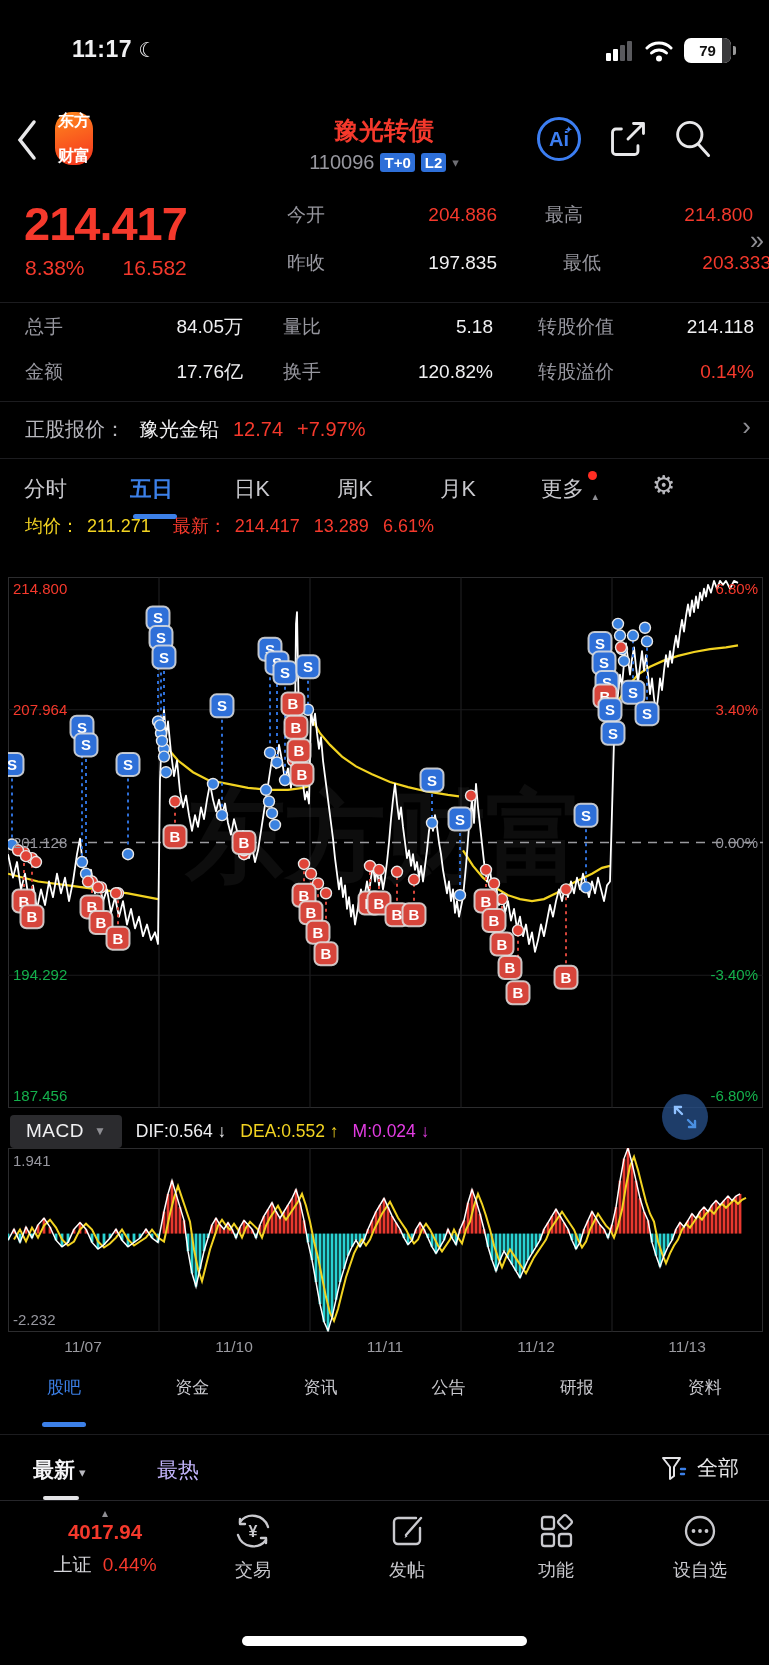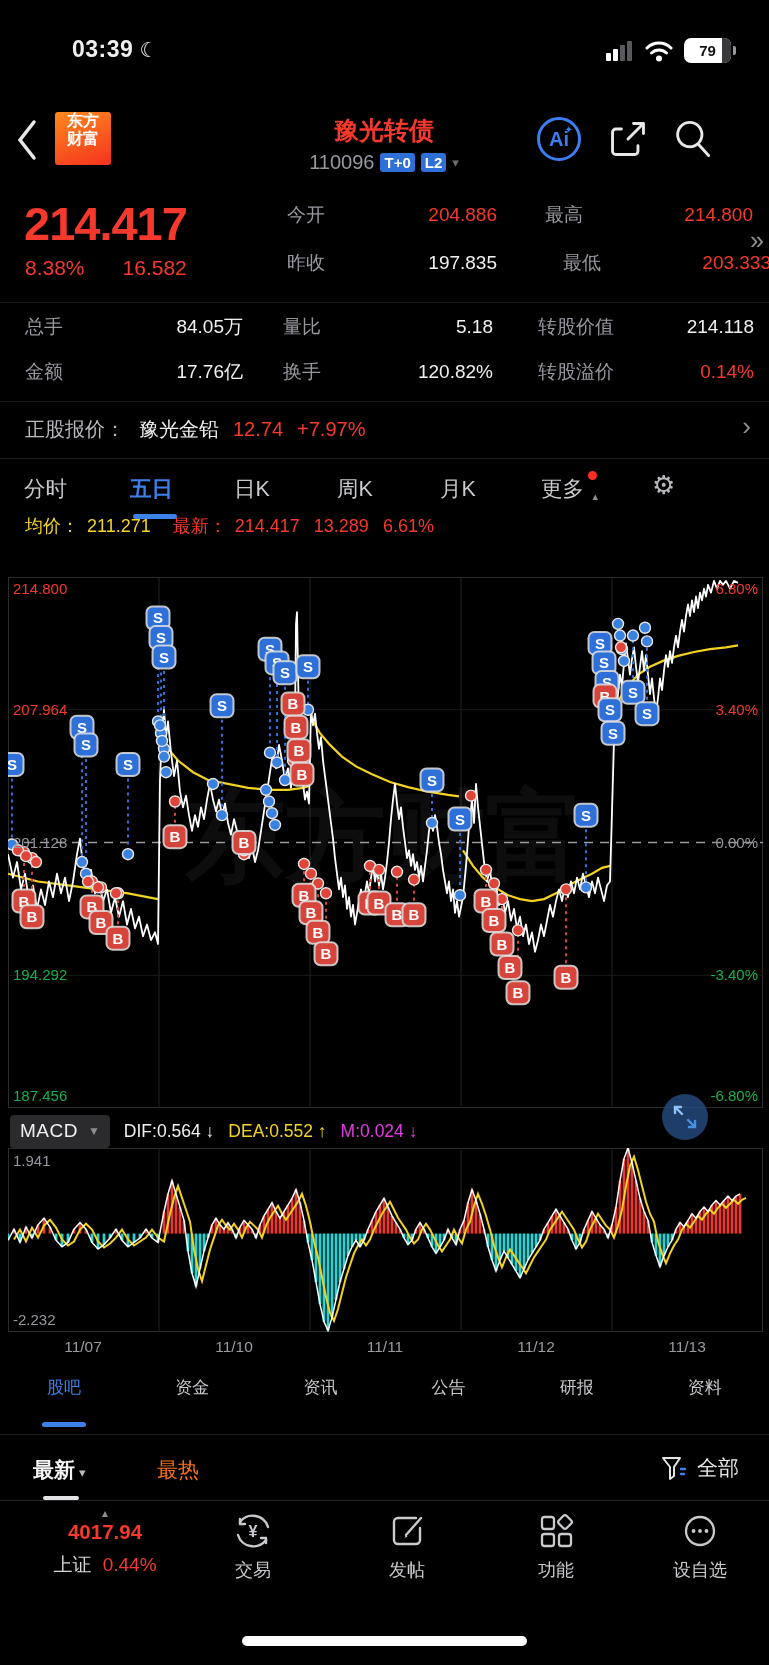--- a/index.html
+++ b/index.html
@@ -16,22 +16,22 @@
   .sb-time{font-size:23px;font-weight:bold;letter-spacing:.5px;}
   .sb-moon{font-size:21px;margin-left:6px;}
   .bars i{display:inline-block;width:5px;border-radius:1px;background:#fff;margin-right:2px;vertical-align:bottom;}
   .bars i.dim{background:#5a5a5e;}
   .batt{position:relative;width:47px;height:25px;background:#fff;border-radius:7px;
         color:#111;font-size:15px;font-weight:bold;text-align:center;line-height:25px;}
   .batt:after{content:"";position:absolute;right:-5px;top:8px;width:3px;height:9px;background:#fff;
         border-radius:0 2px 2px 0;opacity:.6;}
   .batt .cap{position:absolute;right:0;top:0;width:9px;height:25px;background:#3a3a3c;border-radius:0 7px 7px 0;}
   
-  .logo{width:56px;height:53px;border-radius:3px;background:linear-gradient(160deg,#ff8a1e,#f5321e);
-        display:flex;flex-direction:column;justify-content:flex-start;align-items:center;
+  .logo{width:38px;height:53px;border-radius:17px;background:linear-gradient(160deg,#ff8a1e,#f5321e);
+        display:flex;flex-direction:column;justify-content:space-between;align-items:center;
         font-size:16px;font-weight:bold;color:#fff;line-height:1.15;}
   .title{font-size:25px;font-weight:bold;color:#f5392c;text-align:center;}
   .sub{font-size:20px;color:#97979f;}
   .badge{background:#2e6fd8;color:#fff;font-size:15px;font-weight:bold;border-radius:3px;
          padding:1px 4px;margin-left:6px;}
   .caret{color:#6e6e74;font-size:13px;margin-left:6px;}
   .ai-btn{width:44px;height:44px;border-radius:50%;border:3px solid #3c7ef2;box-sizing:border-box;
           position:relative;display:flex;align-items:center;justify-content:center;}
   .ai-btn span{color:#3c7ef2;font-size:20px;font-weight:bold;}
   .ai-btn .spark{position:absolute;top:4px;right:5px;font-size:10px;color:#3c7ef2;}
@@ -48,49 +48,49 @@
   .ptab-underline{position:absolute;width:44px;height:5px;border-radius:3px;background:#3c80e8;}
   .reddot{position:absolute;width:9px;height:9px;border-radius:50%;background:#ff2d23;top:-3px;right:-13px;}
   .moretri{position:absolute;right:-14px;bottom:0;font-size:11px;color:#8e8e93;}
   .gear{font-size:26px;color:#b8b8bd;}
   
   .ovl{font-size:18px;}
   
   #chart-wrap{position:absolute;left:8px;top:577px;width:755px;height:531px;}
   .axlbl{position:absolute;font-size:15px;line-height:18px;}
   #macd-wrap{position:absolute;left:8px;top:1148px;width:755px;height:184px;}
-  .macd-pill{background:#2b2b2e;border-radius:4px;height:33px;padding:0 10px;display:flex;align-items:center;}
+  .macd-pill{background:#2b2b2e;border-radius:4px;height:33px;padding:0 16px;display:flex;align-items:center;}
   .macd-pill b{color:#f0f0f2;font-size:19px;font-weight:normal;letter-spacing:.5px;}
   .macd-pill i{color:#8e8e93;font-style:normal;font-size:12px;margin-left:10px;}
   .mtxt{font-size:17.5px;margin-right:14px;}
   .expand-btn{position:absolute;left:662px;top:1094px;width:46px;height:46px;border-radius:50%;
       background:rgba(38,78,134,.78);display:flex;align-items:center;justify-content:center;}
   .datelbl{position:absolute;top:0;width:80px;text-align:center;font-size:15.5px;color:#9a9aa0;}
   
   .ctab{width:128.16px;text-align:center;font-size:17px;color:#c9c9ce;}
   .ctab.active{color:#3c80e8;}
   
   .feed-main{font-size:21px;font-weight:bold;color:#f4f4f6;}
-  .feed-sec{font-size:21px;color:#f97316;}
+  .feed-sec{font-size:21px;color:#c4b5fd;}
   .feed-underline{position:absolute;width:36px;height:4px;background:#e3e3e6;border-radius:2px;}
   
   .bn-label{font-size:18px;color:#c9c9ce;text-align:center;}
   .bn-item{position:absolute;text-align:center;}
   .idx-val{font-size:20.5px;color:#f5392c;font-weight:bold;}
   .idx-row{font-size:19px;}
   .home-ind{position:absolute;left:242px;top:1636px;width:285px;height:10px;border-radius:5px;background:#fff;}
   svg{display:block;}
 </style>
 </head>
 <body>
 
 <div id="app">
 
   <div class="abs flex" style="left:72px;top:36px;">
-    <span class="sb-time">03:39</span>
+    <span class="sb-time">11:17</span>
     <span class="sb-moon">☾</span>
   </div>
   <div class="abs flex" style="right:38px;top:38px;gap:11px;">
     <span class="bars"><i style="height:8px"></i><i style="height:12px"></i><i class="dim" style="height:16px"></i><i class="dim" style="height:20px"></i></span>
     <svg width="28" height="22" viewBox="0 0 28 22">
       <path d="M2 8 A17 17 0 0 1 26 8" stroke="#fff" stroke-width="3" fill="none" stroke-linecap="round"></path>
       <path d="M6.5 13 A11 11 0 0 1 21.5 13" stroke="#fff" stroke-width="3" fill="none" stroke-linecap="round"></path>
       <circle cx="14" cy="18.5" r="3" fill="#fff"></circle>
     </svg>
     <span class="batt"><span class="cap"></span>

